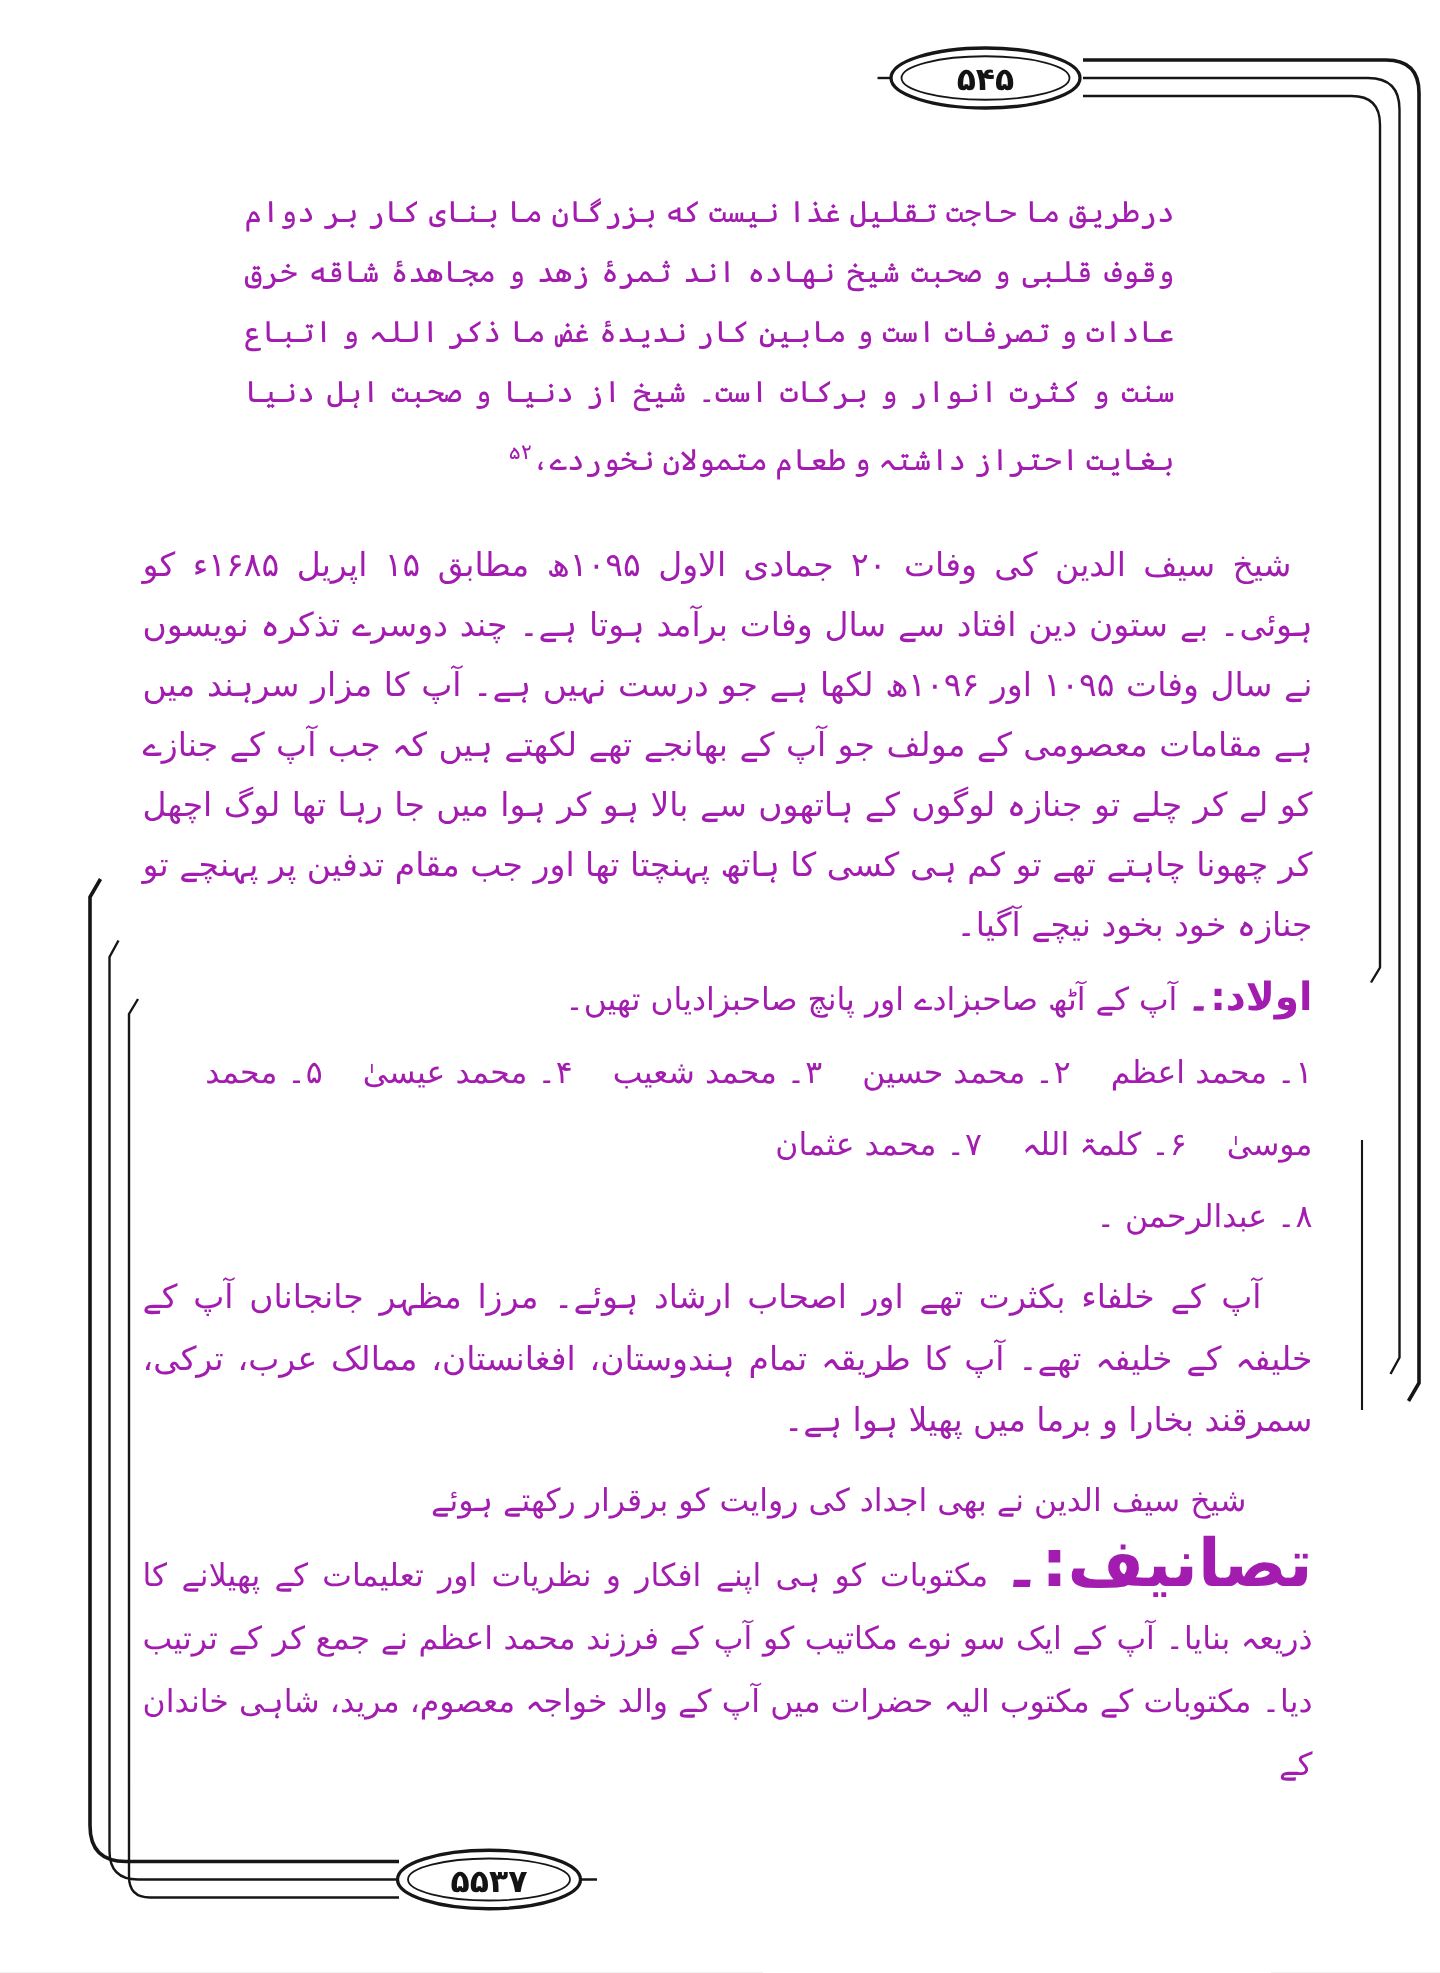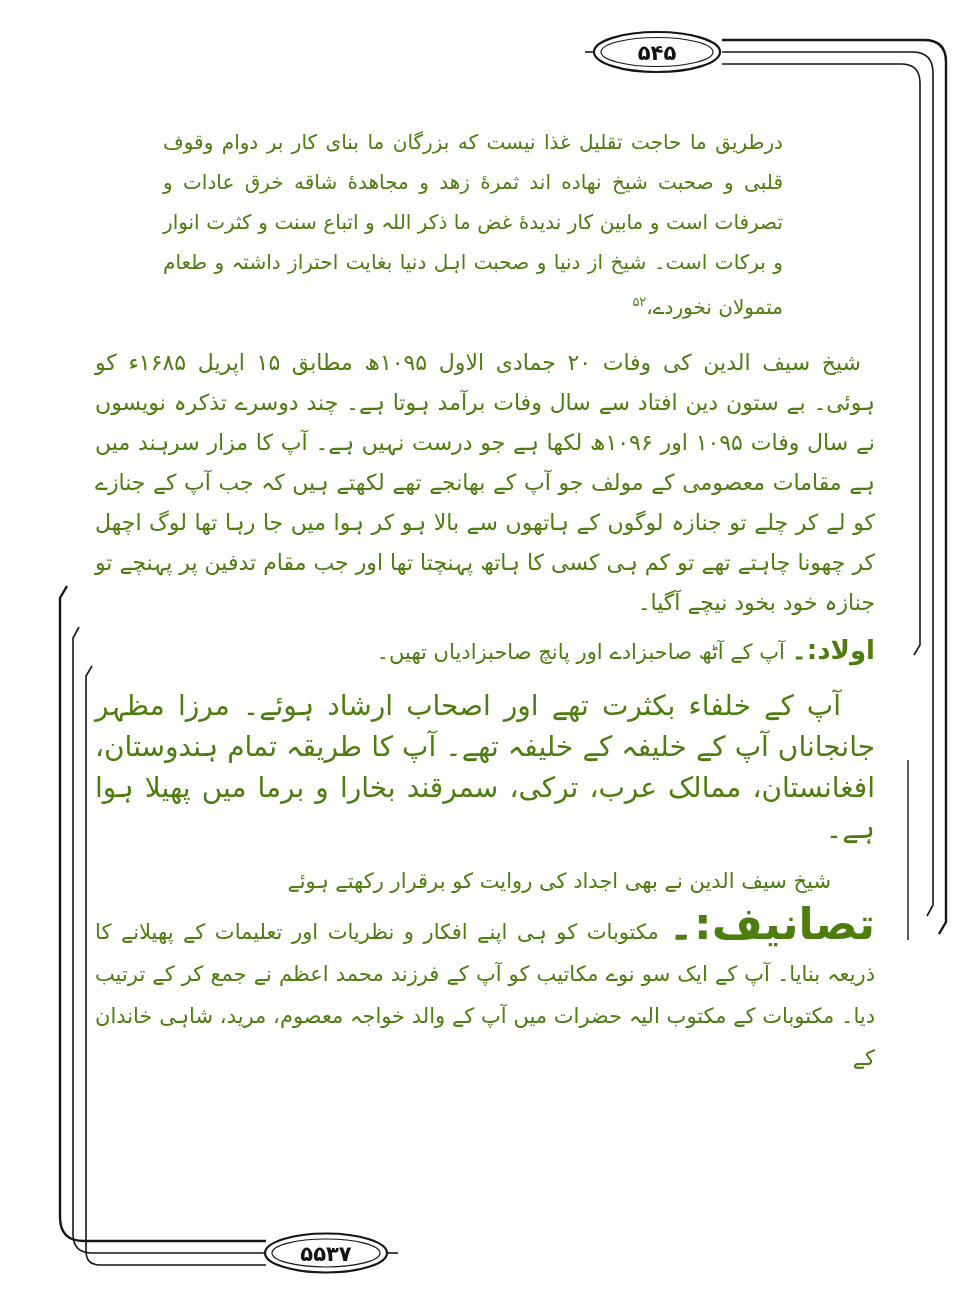--- a/index.html
+++ b/index.html
@@ -7,21 +7,21 @@
     padding: 0;
     background: #e8e8e8;
     font-family: "DejaVu Sans", sans-serif;
   }
   .page {
     position: relative;
     width: 960px;
     height: 1315px;
     margin: 0 auto;
     background: #ffffff;
-    color: #4d7c0f;
+    color: #a21caf;
     overflow: hidden;
     direction: rtl;
   }
   .frame-svg {
     position: absolute;
     inset: 0;
     width: 960px;
     height: 1315px;
     pointer-events: none;
   }
@@ -33,24 +33,25 @@
   .text-column {
     position: absolute;
     top: 122px;
     right: 85px;
     left: 95px;
     direction: rtl;
     text-align: justify;
   }
   p { margin: 0; }
   .quote {
-    margin: 0 92px 16px 68px;
+    margin: 0 92px 30px 68px;
     font-size: 20px;
     line-height: 40px;
     text-align: justify;
+    font-family: Liberation Serif, serif;
   }
   .biography {
     margin: 6px 0 4px 0;
     font-size: 22px;
     line-height: 40px;
     text-indent: 14px;
   }
   .aulad-line {
     margin: 4px 0 2px 0;
     font-size: 21px;
@@ -61,21 +62,21 @@
     font-size: 26px;
   }
   .children-line {
     font-size: 21px;
     line-height: 48px;
     white-space: pre-wrap;
     text-align: right;
   }
   .khulafa {
     margin: 10px 0 8px 0;
-    font-size: 28px;
+    font-size: 22px;
     line-height: 41px;
     text-indent: 34px;
   }
   .tasanif-lead {
     margin: 12px 0 0 0;
     font-size: 21px;
     line-height: 40px;
     text-indent: 44px;
     text-align: right;
   }
@@ -129,20 +130,22 @@
   </svg>
 
   <div class="text-column">
 
     <p class="quote"><span>درطریق ما حاجت تقلیل غذا نیست که بزرگان ما بنای کار بر دوام وقوف قلبی و صحبت شیخ نهاده اند ثمرهٔ زهد و مجاهدهٔ شاقه خرق عادات و تصرفات است و مابین کار ندیدهٔ غض ما ذکر اللہ و اتباع سنت و کثرت انوار و برکات است۔ شیخ از دنیا و صحبت اہل دنیا بغایت احتراز داشتہ و طعام متمولان نخوردے،</span><span class="footnote-mark">۵۲</span></p>
 
     <p class="biography">شیخ سیف الدین کی وفات ۲۰ جمادی الاول ۱۰۹۵ھ مطابق ۱۵ اپریل ۱۶۸۵ء کو ہوئی۔ بے ستون دین افتاد سے سال وفات برآمد ہوتا ہے۔ چند دوسرے تذکرہ نویسوں نے سال وفات ۱۰۹۵ اور ۱۰۹۶ھ لکھا ہے جو درست نہیں ہے۔ آپ کا مزار سرہند میں ہے مقامات معصومی کے مولف جو آپ کے بھانجے تھے لکھتے ہیں کہ جب آپ کے جنازے کو لے کر چلے تو جنازہ لوگوں کے ہاتھوں سے بالا ہو کر ہوا میں جا رہا تھا لوگ اچھل کر چھونا چاہتے تھے تو کم ہی کسی کا ہاتھ پہنچتا تھا اور جب مقام تدفین پر پہنچے تو جنازہ خود بخود نیچے آگیا۔</p>
 
     <p class="aulad-line"><span class="inline-heading">اولاد:۔</span> <span>آپ کے آٹھ صاحبزادے اور پانچ صاحبزادیاں تھیں۔</span></p>
 
+    <p class="children-line">۱۔ محمد اعظم    ۲۔ محمد حسین    ۳۔ محمد شعیب    ۴۔ محمد عیسیٰ    ۵۔ محمد موسیٰ    ۶۔ کلمۃ اللہ    ۷۔ محمد عثمان</p>
+    <p class="children-line">۸۔ عبدالرحمن ۔</p>
 
     <p class="khulafa">آپ کے خلفاء بکثرت تھے اور اصحاب ارشاد ہوئے۔ مرزا مظہر جانجاناں آپ کے خلیفہ کے خلیفہ تھے۔ آپ کا طریقہ تمام ہندوستان، افغانستان، ممالک عرب، ترکی، سمرقند بخارا و برما میں پھیلا ہوا ہے۔</p>
 
     <p class="tasanif-lead">شیخ سیف الدین نے بھی اجداد کی روایت کو برقرار رکھتے ہوئے</p>
 
     <p class="tasanif-body"><span class="big-heading">تصانیف:۔</span> <span>مکتوبات کو ہی اپنے افکار و نظریات اور تعلیمات کے پھیلانے کا ذریعہ بنایا۔ آپ کے ایک سو نوے مکاتیب کو آپ کے فرزند محمد اعظم نے جمع کر کے ترتیب دیا۔ مکتوبات کے مکتوب الیہ حضرات میں آپ کے والد خواجہ معصوم، مرید، شاہی خاندان کے</span></p>
 
   </div>
 </div>
 

